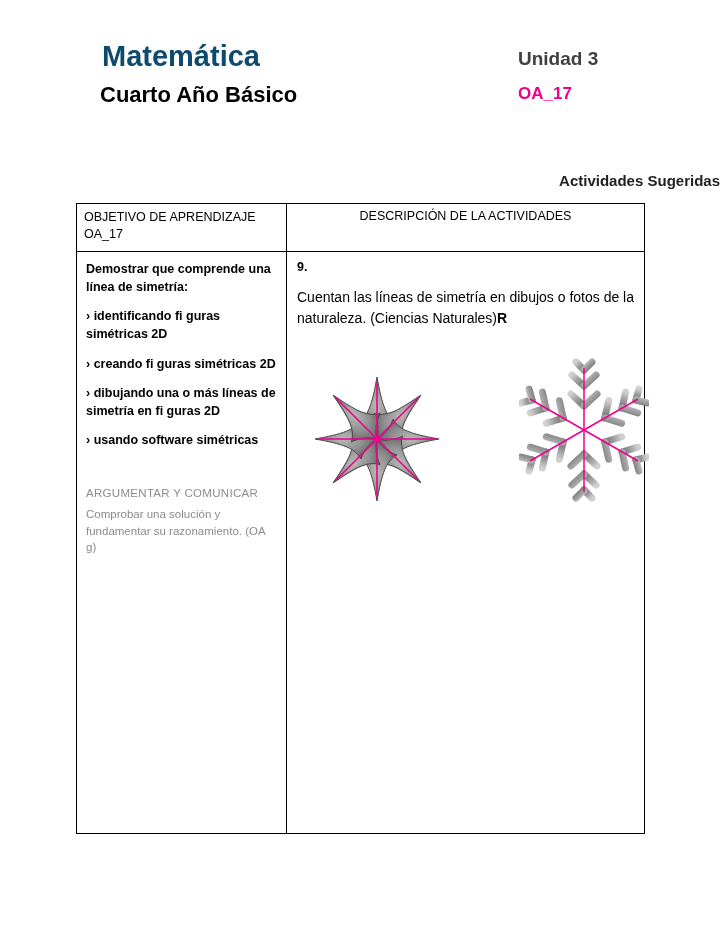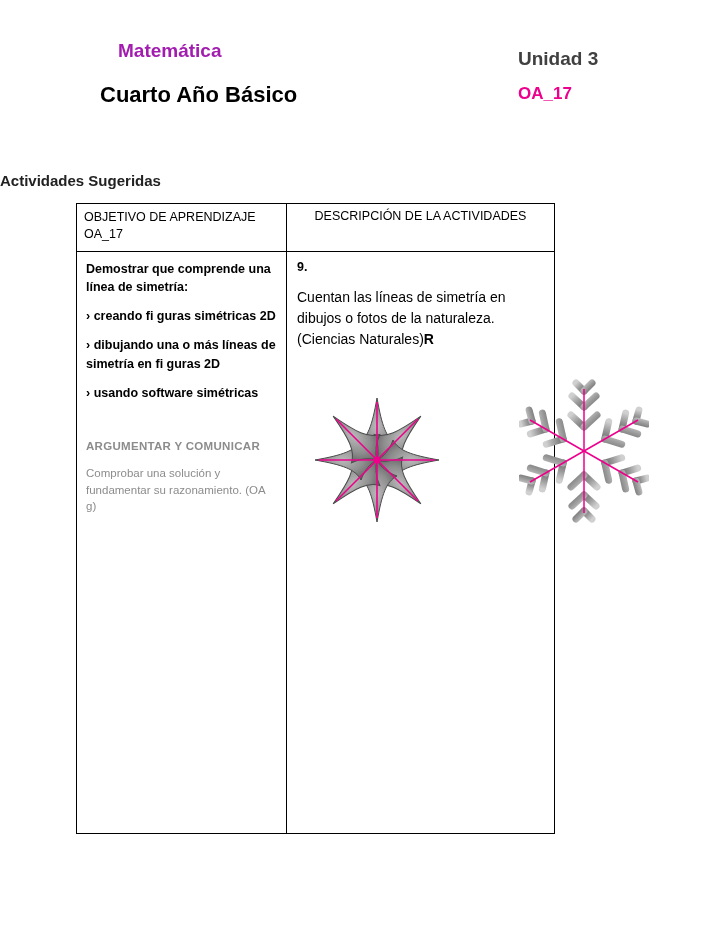--- a/index.html
+++ b/index.html
@@ -24,25 +24,25 @@
   
   .header {
     position: absolute;
     left: 100px;
     top: 40px;
     width: 520px;
     height: 80px;
   }
   .title-main {
     position: absolute;
-    left: 18px;
-    top: 0;
-    font-size: 19px;
-    font-weight: bold;
-    color: #a21caf;
+    left: 2px;
+    top: 0;
+    font-size: 29px;
+    font-weight: bold;
+    color: #0c4a6e;
     letter-spacing: 0px;
   }
   .title-sub {
     position: absolute;
     left: 0;
     top: 42px;
     font-size: 22px;
     font-weight: bold;
     color: #000000;
   }
@@ -62,32 +62,32 @@
     font-weight: bold;
     color: #ec008c;
   }
 
   
   .section-heading {
     position: absolute;
     left: 0;
     top: 172px;
     width: 720px;
-    text-align: left;
+    text-align: right;
     font-size: 15px;
     font-weight: bold;
     color: #222222;
   }
 
   
   .table {
     position: absolute;
     left: 76px;
     top: 203px;
-    width: 479px;
+    width: 569px;
     height: 631px;
     border: 1px solid #000000;
     box-sizing: border-box;
   }
   .thead {
     position: relative;
     height: 48px;
     border-bottom: 1px solid #000000;
     box-sizing: border-box;
   }
@@ -150,25 +150,25 @@
     font-weight: bold;
     line-height: 1.45;
     margin-bottom: 11px;
   }
 
   .skill-block {
     margin-top: 36px;
   }
   .skill-title {
     font-size: 11.5px;
-    font-weight: bold;
+    font-weight: normal;
     color: #8c8c8c;
     letter-spacing: 0.3px;
     line-height: 1.4;
-    margin-bottom: 11px;
+    margin-bottom: 5px;
   }
   .skill-text {
     font-size: 11.5px;
     color: #8c8c8c;
     line-height: 1.45;
   }
 
   .act-number {
     font-size: 12.5px;
     font-weight: bold;
@@ -221,20 +221,21 @@
 
     <div class="thead">
       <div class="th-left">OBJETIVO DE APRENDIZAJE OA_17</div>
       <div class="th-right">DESCRIPCIÓN DE LA ACTIVIDADES</div>
     </div>
 
     <div class="tbody">
 
       <div class="td-left">
         <div class="obj-title">Demostrar que comprende una línea de simetría:</div>
+        <div class="obj-item">› identificando fi guras simétricas 2D</div>
         <div class="obj-item">› creando fi guras simétricas 2D</div>
         <div class="obj-item">› dibujando una o más líneas de simetría en fi guras 2D</div>
         <div class="obj-item">› usando software simétricas</div>
 
         <div class="skill-block">
           <div class="skill-title">ARGUMENTAR Y COMUNICAR</div>
           <div class="skill-text">Comprobar una solución y fundamentar su razonamiento. (OA g)</div>
         </div>
       </div>
 

